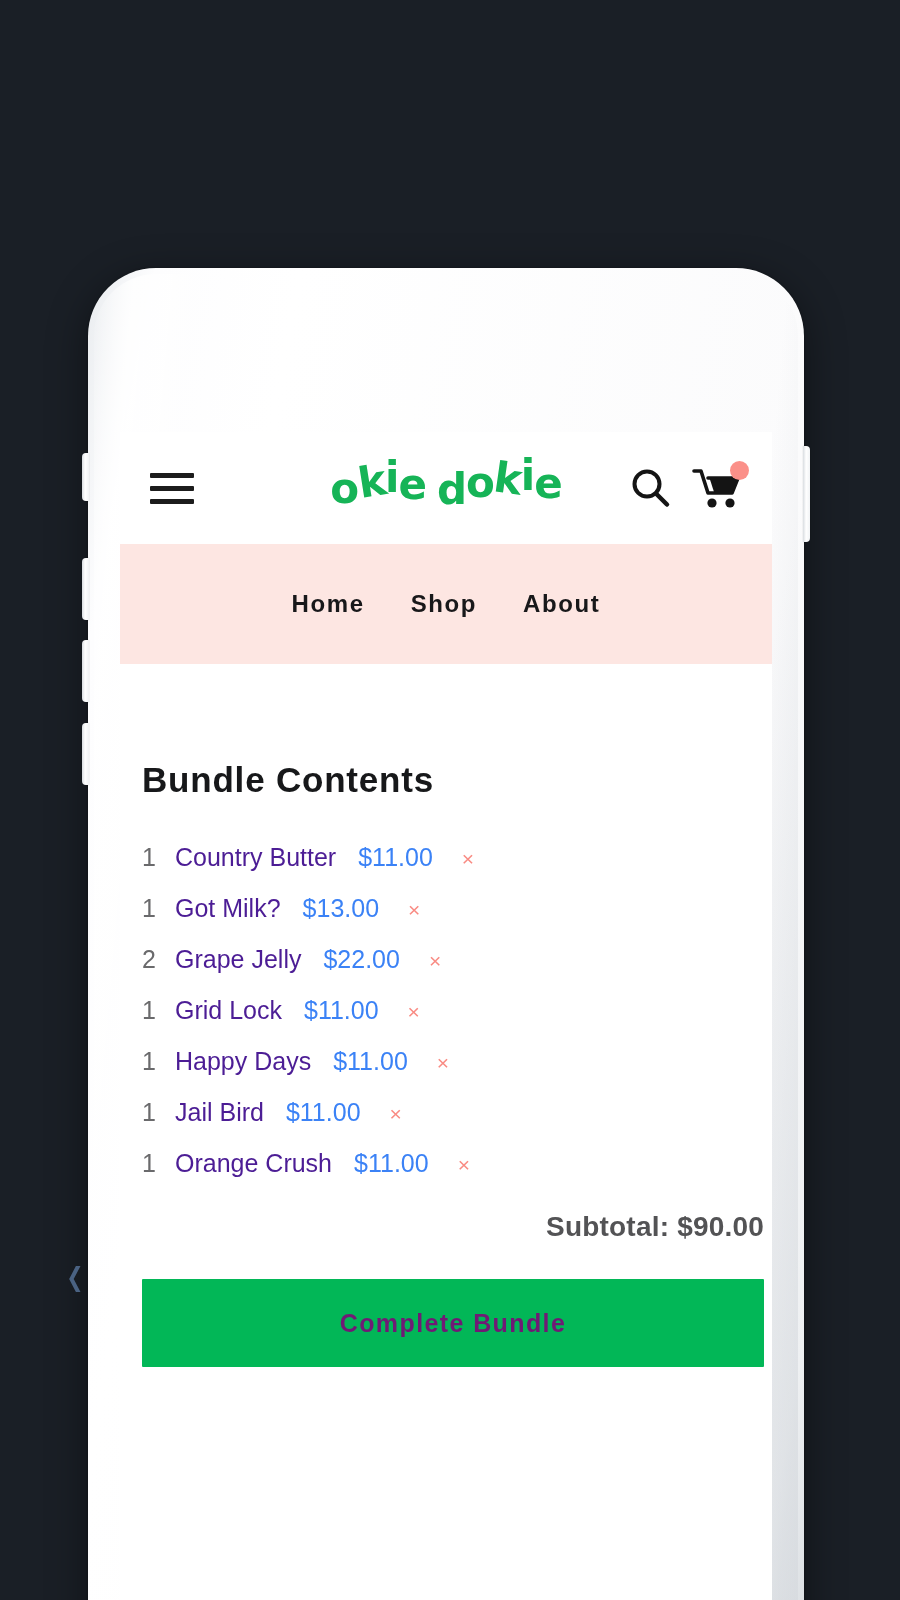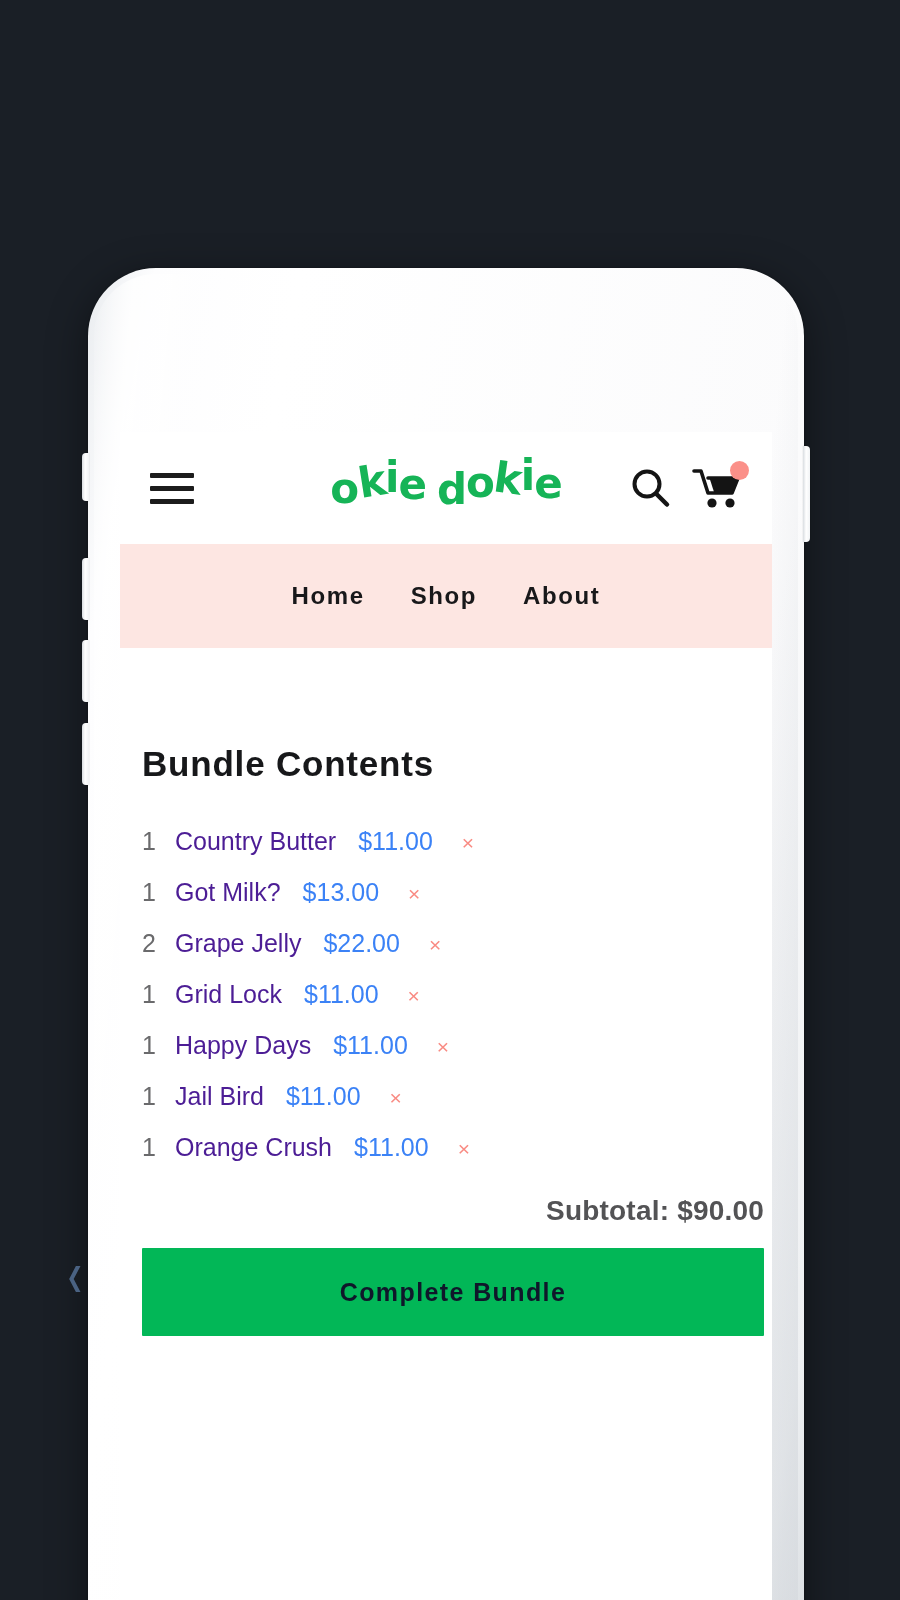--- a/index.html
+++ b/index.html
@@ -133,21 +133,21 @@
     position: absolute;
     top: -5px; right: -7px;
     width: 19px; height: 19px;
     border-radius: 50%;
     background: #fb9089;
   }
 
   
   .nav-strip {
     background: #fde6e2;
-    height: 104px;
+    height: 120px;
     display: flex;
     align-items: center;
     justify-content: center;
     gap: 46px;
   }
   .nav-link {
     font-size: 24px;
     font-weight: bold;
     color: #18181a;
     letter-spacing: 1.6px;
@@ -191,26 +191,26 @@
   .subtotal {
     margin-top: 22px;
     font-size: 28px;
     color: #535355;
     font-weight: 600;
     letter-spacing: .2px;
     text-align: right;
   }
 
   .complete-btn {
-    margin-top: 21px;
+    margin-top: 36px;
     width: 100%;
     height: 88px;
     border: none;
     background: #02b757;
-    color: #0f172a;
+    color: #701a75;
     font-size: 25px;
     font-weight: bold;
     letter-spacing: 1.4px;
     cursor: pointer;
     font-family: "Liberation Sans", sans-serif;
     border-radius: 1px;
   }
 
   .cursor-arrow {
     position: absolute;

